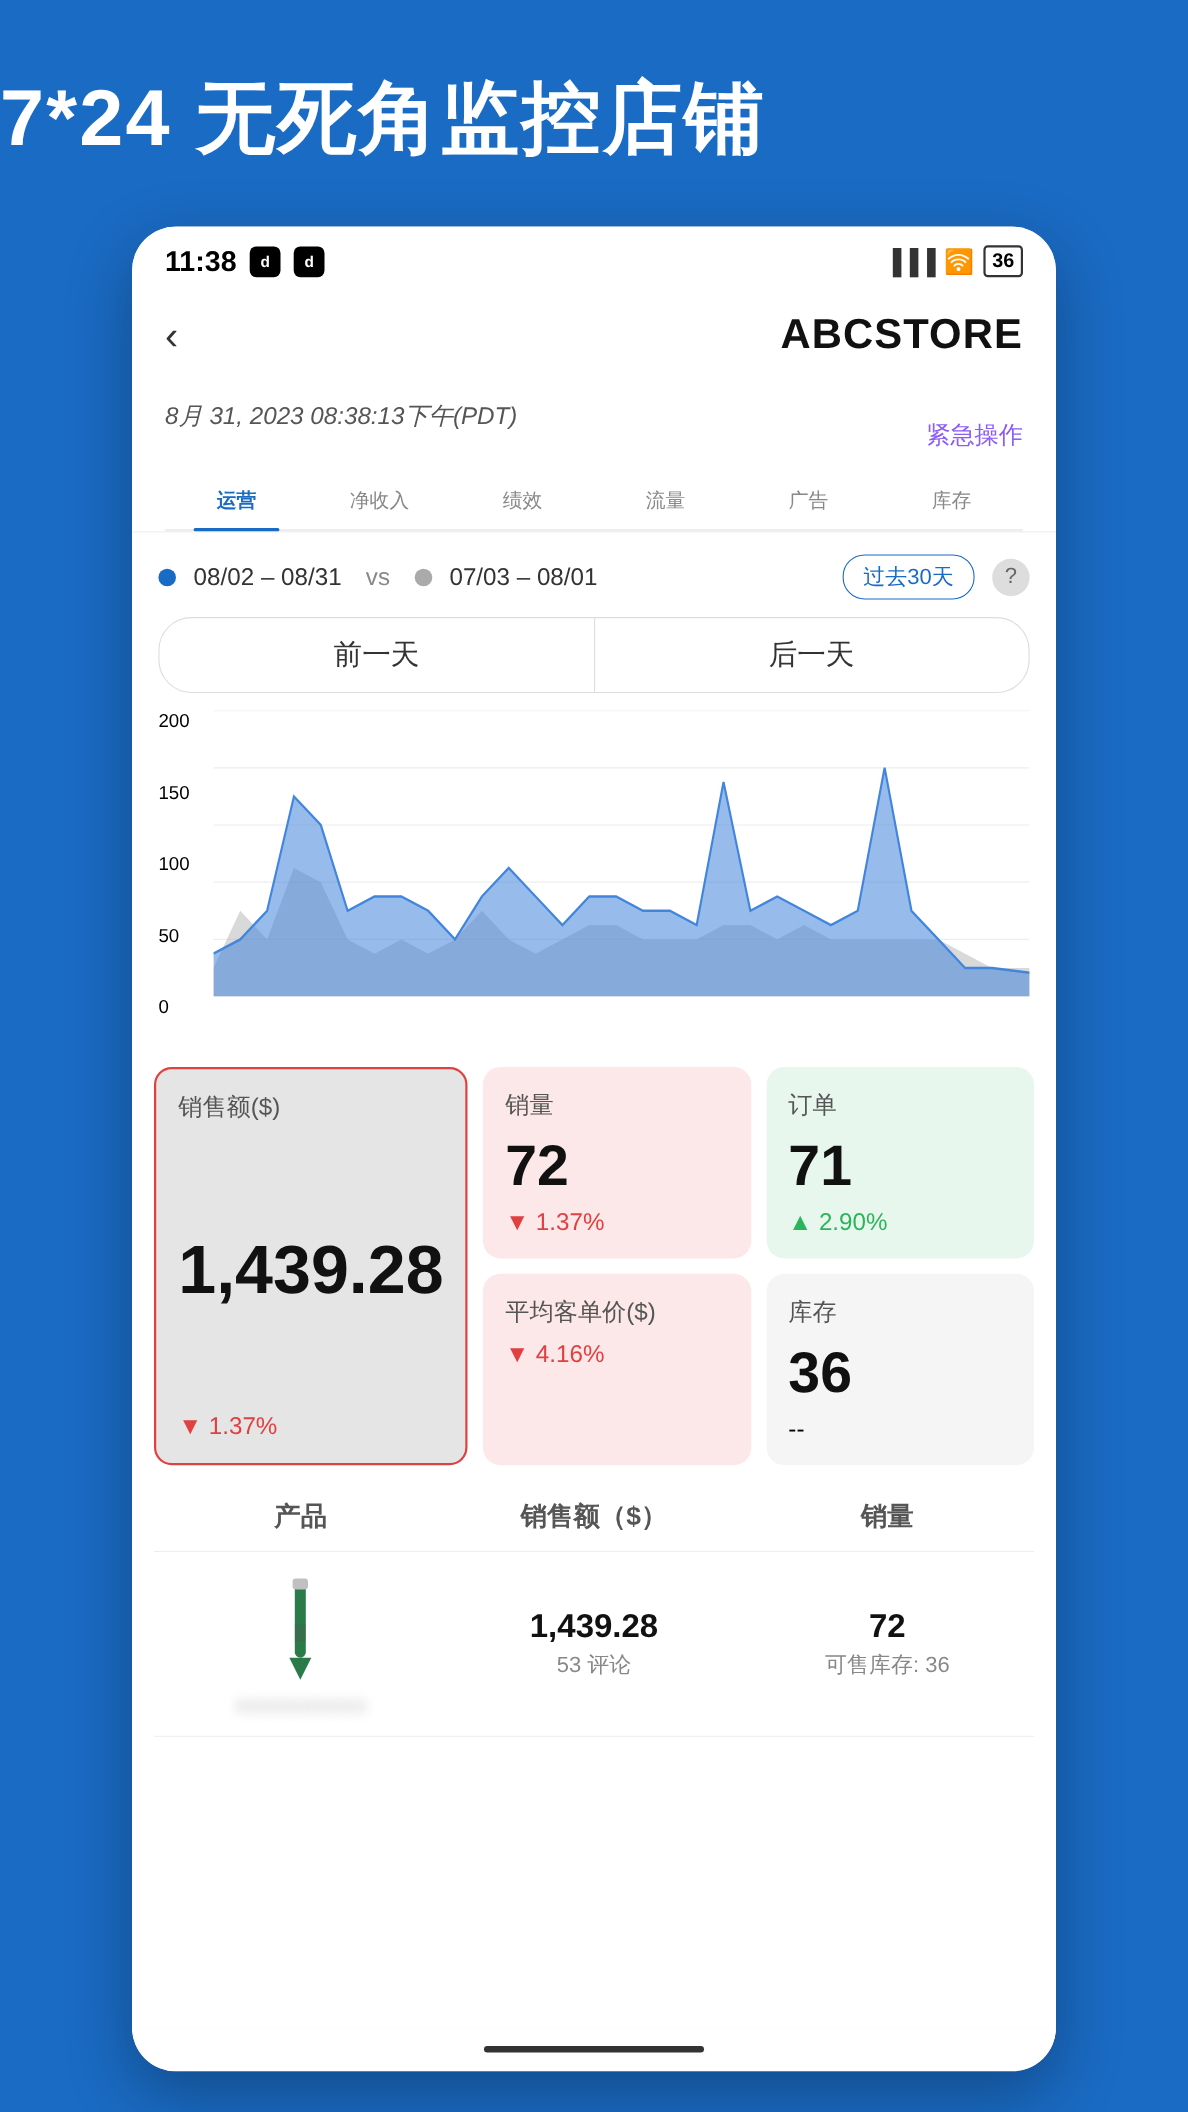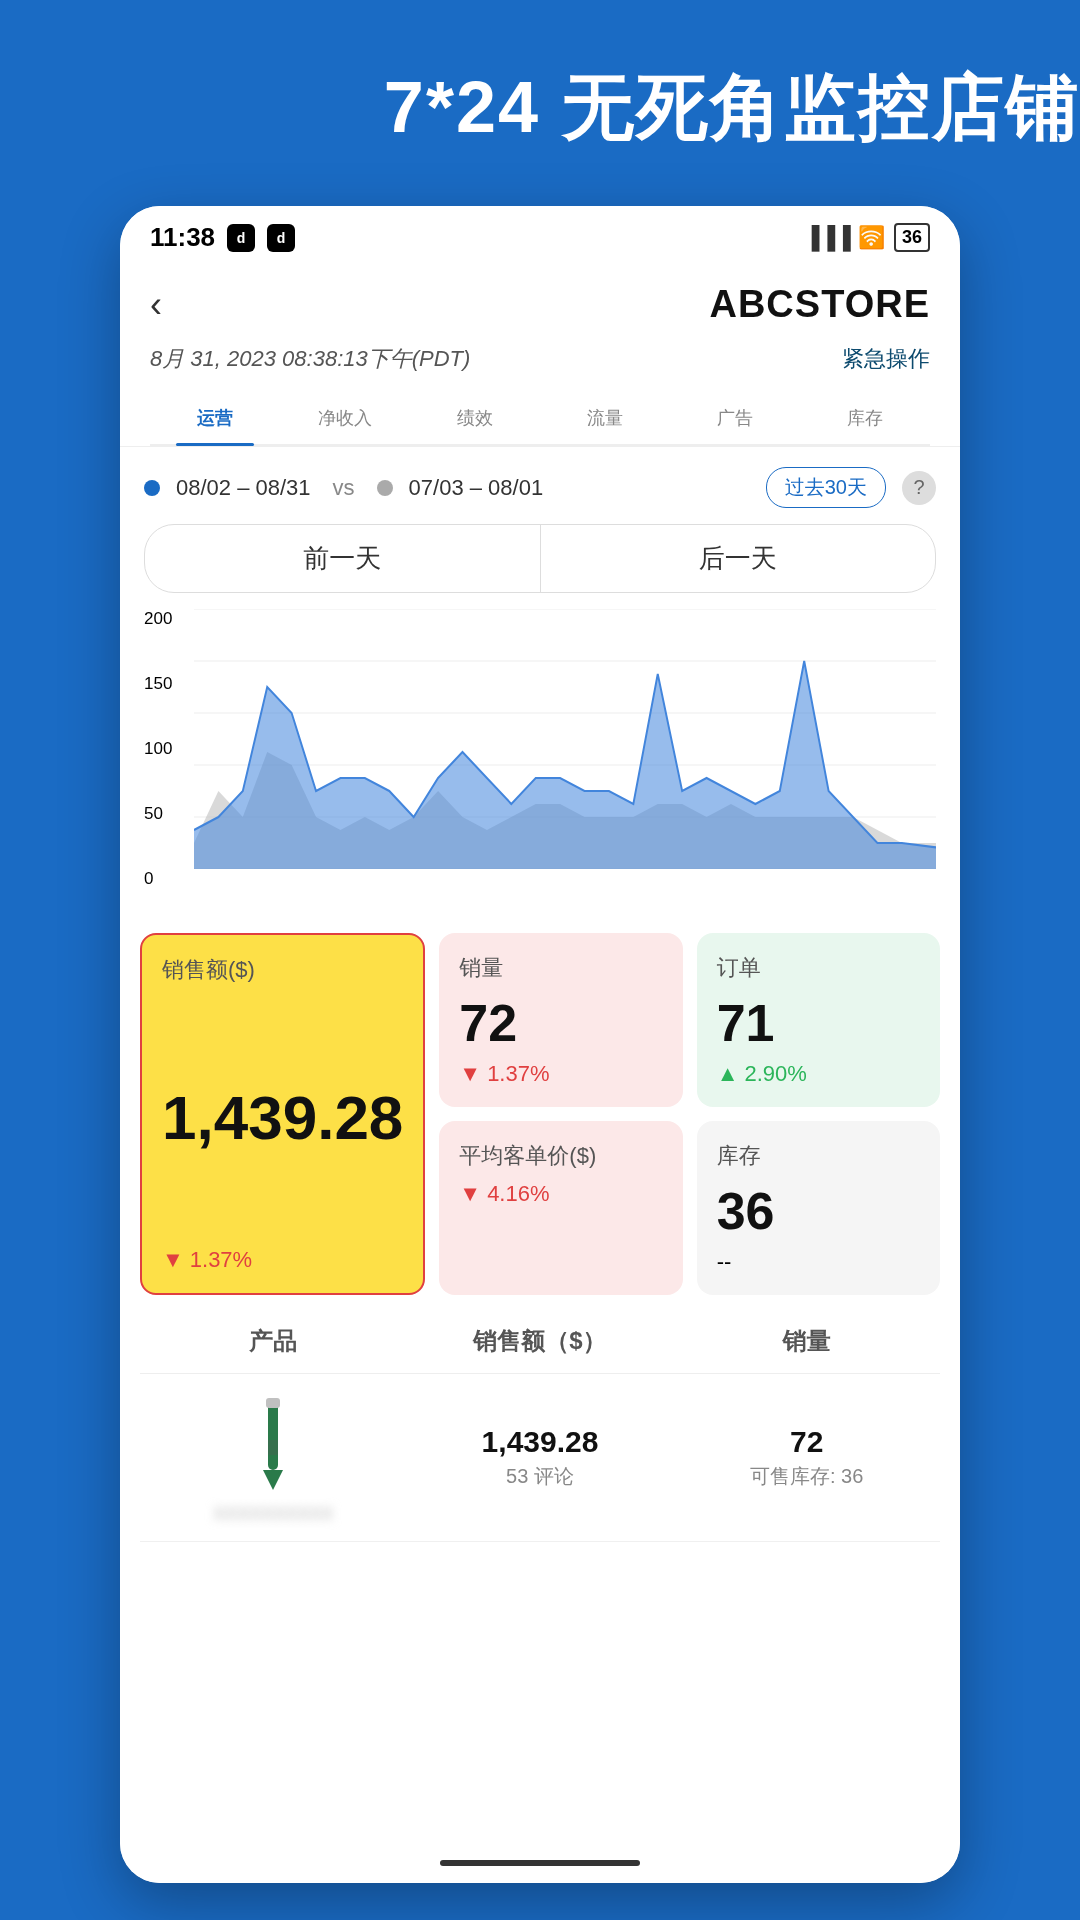--- a/index.html
+++ b/index.html
@@ -7,21 +7,21 @@
       width: 1080px;
       height: 1920px;
       background-color: #1a6bc4;
       font-family: -apple-system, 'PingFang SC', 'Helvetica Neue', Arial, sans-serif;
       overflow: hidden;
       position: relative;
     }
 
     
     .page-title {
-      text-align: right;
+      text-align: left;
       color: white;
       font-size: 72px;
       font-weight: 900;
       padding-top: 60px;
       padding-bottom: 50px;
       letter-spacing: 2px;
     }
 
     
     .phone-frame {
@@ -82,21 +82,21 @@
       letter-spacing: 1px;
     }
     .header-meta {
       display: flex;
       justify-content: space-between;
       align-items: center;
       padding: 8px 0;
       font-size: 22px;
     }
     .datetime-text { color: #555; font-style: italic; }
-    .urgent-btn { color: #0c4a6e; font-size: 22px; }
+    .urgent-btn { color: #8b5cf6; font-size: 22px; margin-top: 37px; }
 
     
     .tabs {
       display: flex;
       border-bottom: 2px solid #eee;
       margin-top: 8px;
     }
     .tab {
       flex: 1;
       text-align: center;
@@ -209,21 +209,21 @@
       grid-template-columns: 1fr 1fr 1fr;
       gap: 14px;
       padding: 14px 20px;
     }
     .metric-card {
       background: #fce8e8;
       border-radius: 16px;
       padding: 20px;
     }
     .metric-card.sales-main {
-      background: #fde047;
+      background: #e5e5e5;
       border: 2.5px solid #e04040;
       grid-row: span 2;
       display: flex;
       flex-direction: column;
       justify-content: space-between;
     }
     .metric-card.green { background: #e8f7ee; }
     .metric-card.pink { background: #fce8e8; }
     .metric-card.light { background: #f5f5f5; }
     .metric-label {

